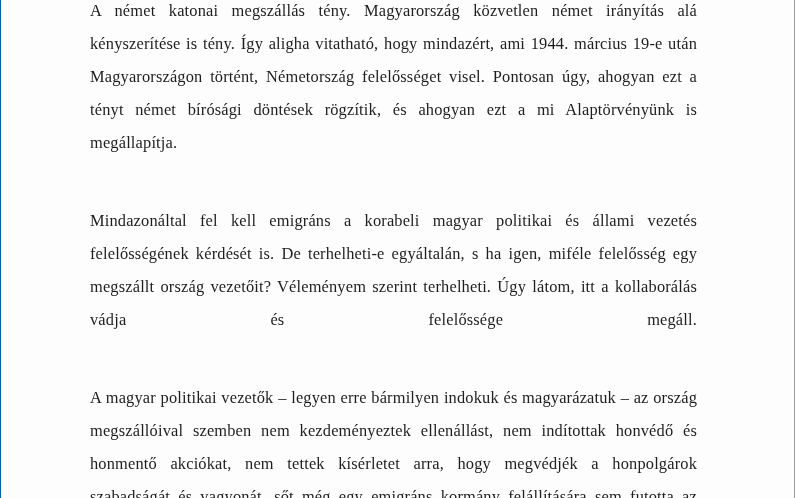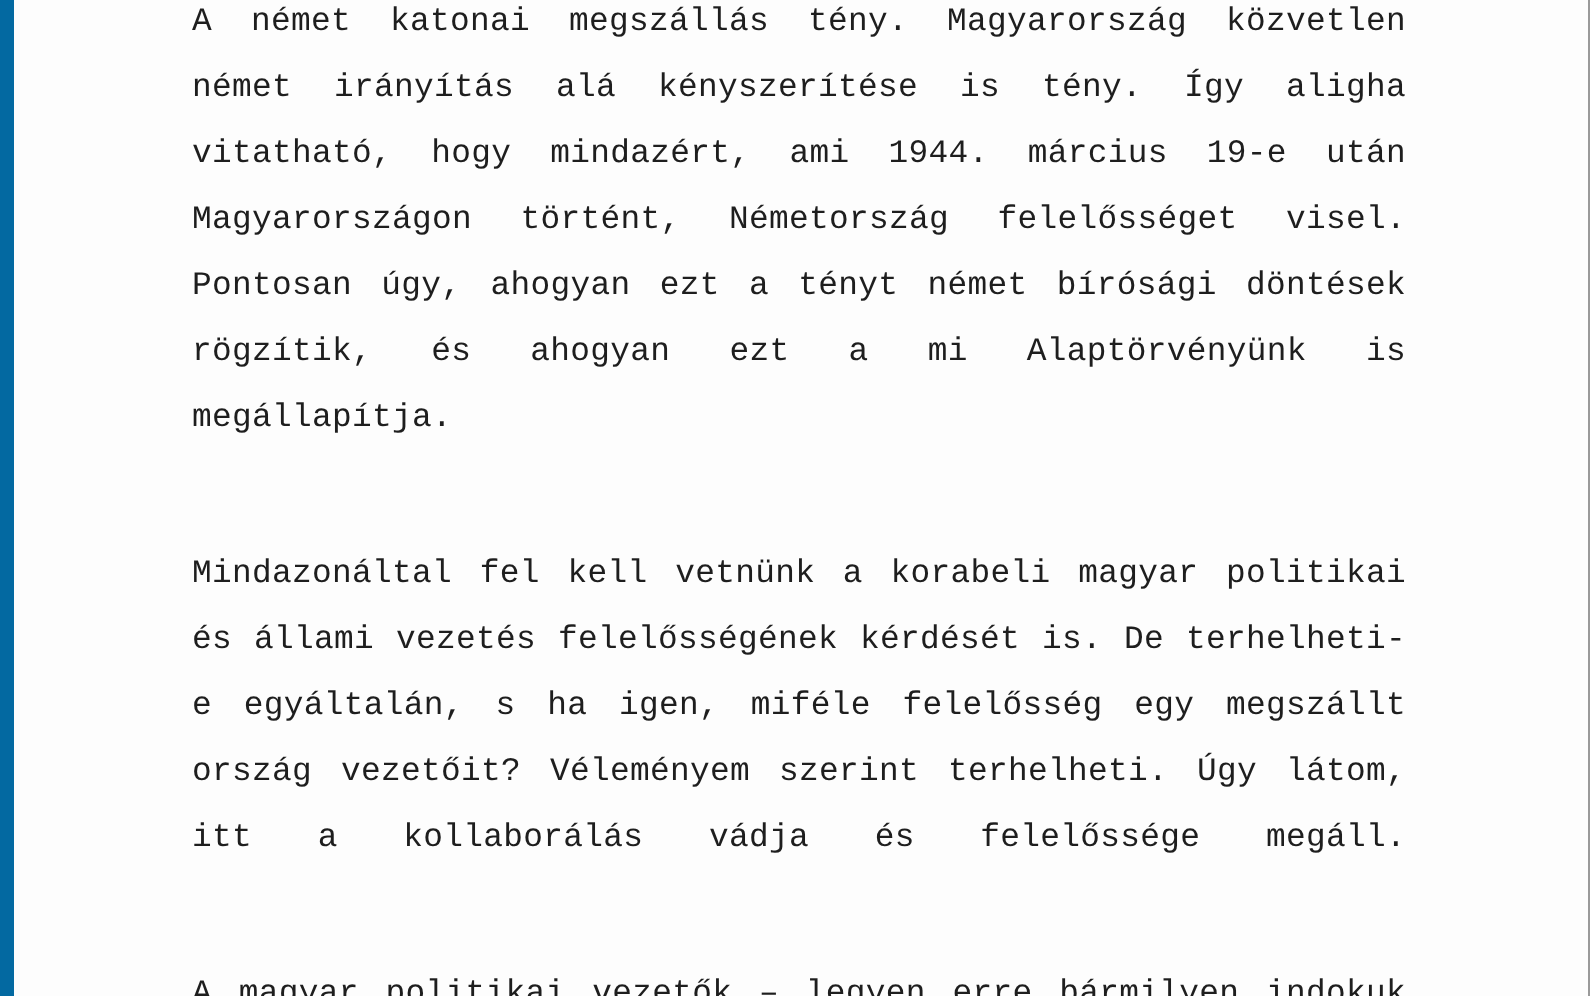--- a/index.html
+++ b/index.html
@@ -14,24 +14,23 @@
     overflow: hidden;
   }
 
   
   #page-sheet {
     position: relative;
     box-sizing: border-box;
     width: 795px;
     height: 498px;
     background: #fdfdfd;
-    border-left: 7px solid #0369a1;
+    border-left: 1px solid #0369a1;
     border-right: 1px solid #9a9a9a;
     overflow: hidden;
-    font-family: Liberation Mono, monospace;
   }
 
   #text-column {
     position: absolute;
     left: 89px;
     top: -6px;
     width: 607px;
   }
 
   p.doc-paragraph {
@@ -58,19 +57,19 @@
 </style>
 </head>
 <body>
 
 <div id="page-sheet">
 
   <div id="text-column">
 
     <p class="doc-paragraph">A német katonai megszállás tény. Magyarország közvetlen német irányítás alá kényszerítése is tény. Így aligha vitatható, hogy mindazért, ami 1944. március 19-e után Magyarországon történt, Németország felelősséget visel. Pontosan úgy, ahogyan ezt a tényt német bírósági döntések rögzítik, és ahogyan ezt a mi Alaptörvényünk is megállapítja.</p>
 
-    <p class="doc-paragraph">Mindazonáltal fel kell vetnünk a korabeli magyar politikai és állami vezetés felelősségének kérdését is. De terhelheti-e egyáltalán, s ha igen, miféle felelősség egy megszállt ország vezetőit? Véleményem szerint terhelheti. Úgy látom, itt a kollaborálás vádja és felelőssége megáll.</p>
+    <p class="doc-paragraph">Mindazonáltal fel kell emigráns a korabeli magyar politikai és állami vezetés felelősségének kérdését is. De terhelheti-e egyáltalán, s ha igen, miféle felelősség egy megszállt ország vezetőit? Véleményem szerint terhelheti. Úgy látom, itt a kollaborálás vádja és felelőssége megáll.</p>
 
     <p class="doc-paragraph">A magyar politikai vezetők – legyen erre bármilyen indokuk és magyarázatuk – az ország megszállóival szemben nem kezdeményeztek ellenállást, nem indítottak honvédő és honmentő akciókat, nem tettek kísérletet arra, hogy megvédjék a honpolgárok szabadságát és vagyonát, sőt még egy emigráns kormány felállítására sem futotta az erejükből. Ezért a kollaborálás felelősségét viselniük kell a földi és az isteni ítélőszék előtt is. Mindezt nem menti az a közismert tény sem, hogy Európában ez idő tájt a kollaborálók tábora fájdalmasan széles és színes volt.</p>
 
   </div>
 
 </div>
 
 </body></html>

